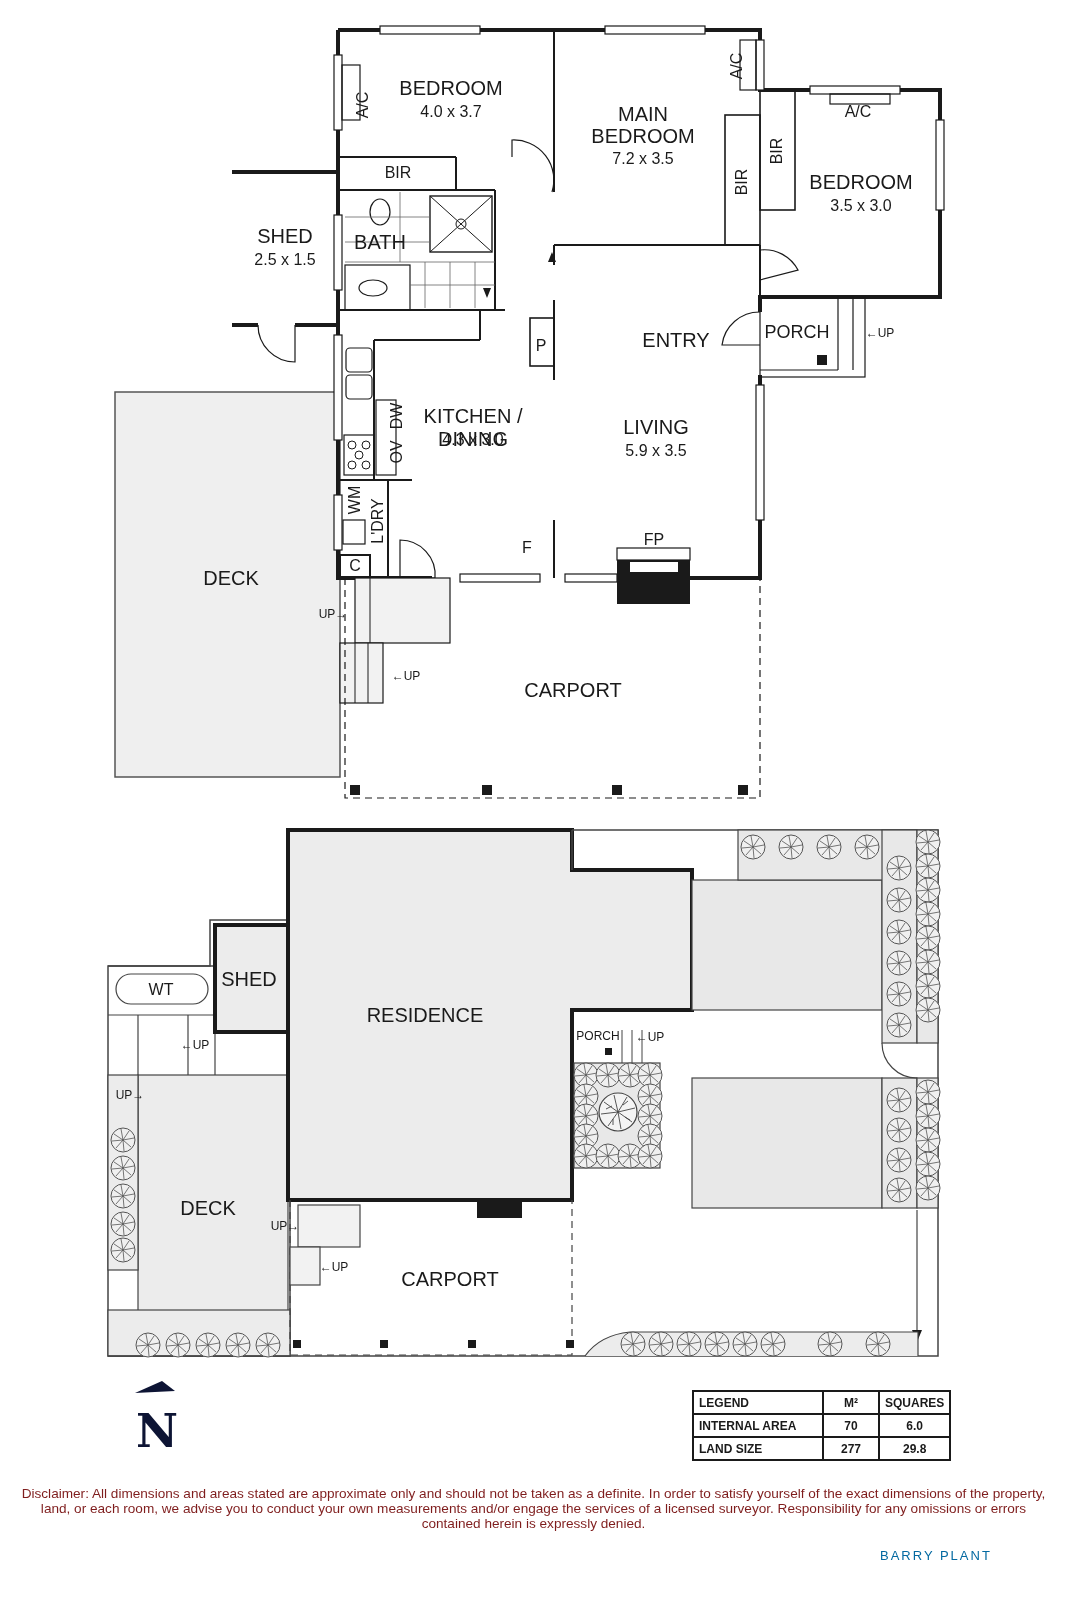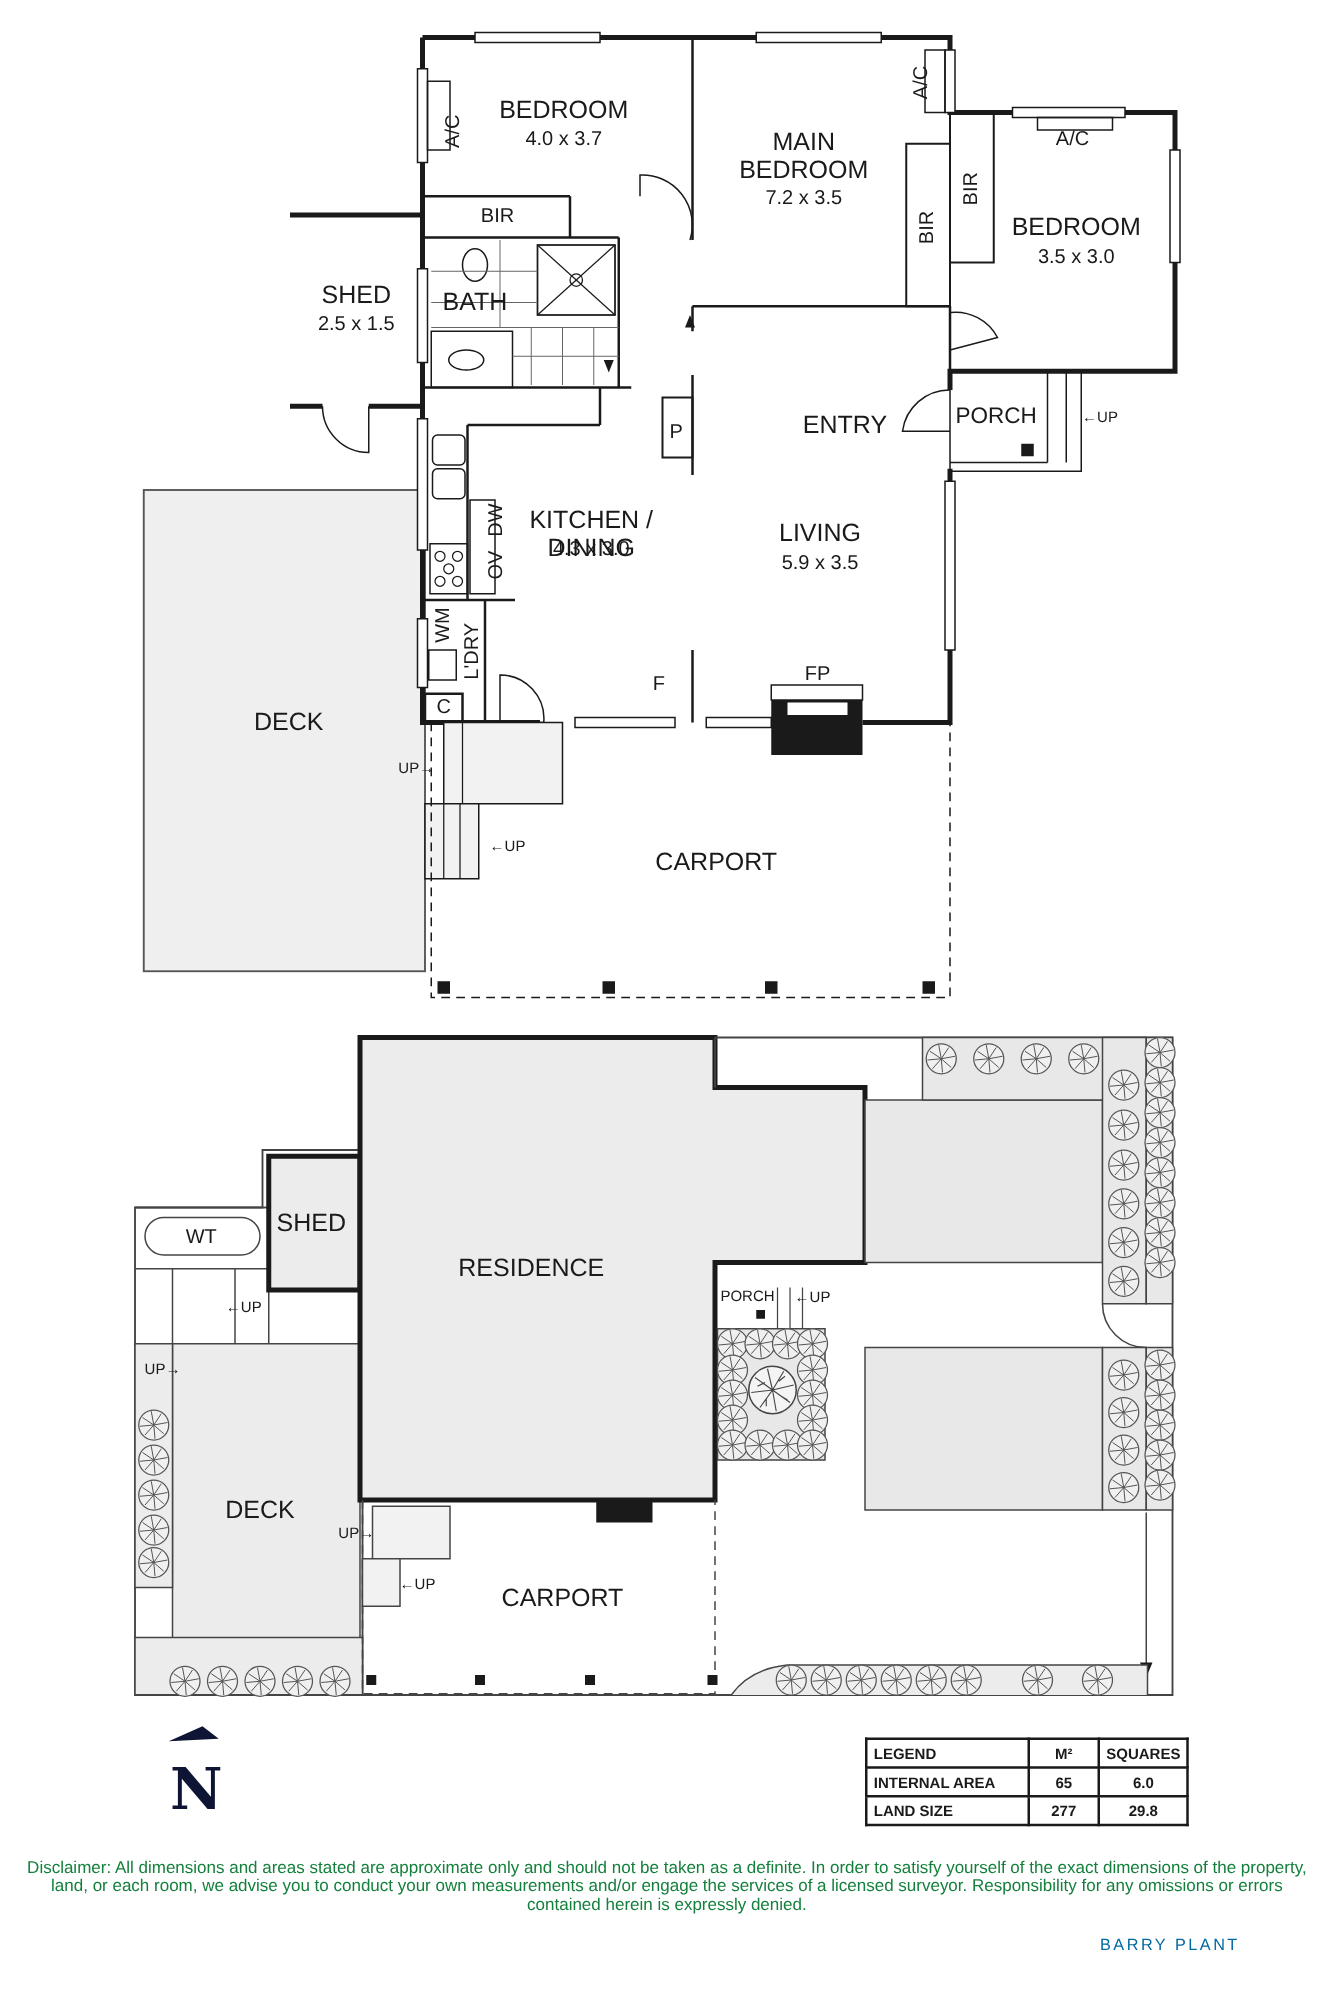--- a/index.html
+++ b/index.html
@@ -8,21 +8,21 @@
   .lbl{position:absolute;text-align:center;line-height:1.1;white-space:nowrap;transform:translate(-50%,-50%);}
   .big{font-size:20px;}
   .med{font-size:18px;}
   .sm{font-size:16px;}
   .xs{font-size:12px;}
   .rot{transform:translate(-50%,-50%) rotate(-90deg);}
   .legend{position:absolute;left:692px;top:1390px;border-collapse:collapse;font-size:12px;padding-left:21px;}
   .legend td{border:2px solid #1a1a1a;padding:2px 5px;height:17px;font-weight:bold;}
   .legend td.c{text-align:center;}
   .legend .hd td{font-weight:bold;}
-  .disclaimer{position:absolute;left:20px;top:1486px;width:1027px;text-align:center;font-size:13.6px;line-height:15px;color:#15803d;}
+  .disclaimer{position:absolute;left:20px;top:1486px;width:1027px;text-align:center;font-size:13.6px;line-height:15px;color:#7f1d1d;}
   .watermark{position:absolute;left:880px;top:1548px;font-size:13px;color:#0369a1;letter-spacing:2px;}
   .north-n{position:absolute;left:136px;top:1404px;font-family:"DejaVu Serif",serif;font-weight:bold;font-size:46px;color:#0d1434;}
 </style>
 </head>
 <body>
 
 <svg width="1067" height="1600" viewBox="0 0 1067 1600">
   <defs>
     <g id="tree">
       <circle r="19" fill="#f4f4f4" stroke="#444" stroke-width="1.2"></circle>
@@ -331,21 +331,21 @@
 
 <table class="legend">
   <tbody>
       <tr class="hd">
     <td style="width:118px;">LEGEND</td>
     <td class="c" style="width:44px;">M²</td>
     <td class="c" style="width:56px;">SQUARES</td>
   </tr>
   <tr>
     <td>INTERNAL AREA</td>
-    <td class="c">65</td>
+    <td class="c">70</td>
     <td class="c">6.0</td>
   </tr>
   <tr>
     <td>LAND SIZE</td>
     <td class="c">277</td>
     <td class="c">29.8</td>
   </tr>
 </tbody>
   </table>
 

